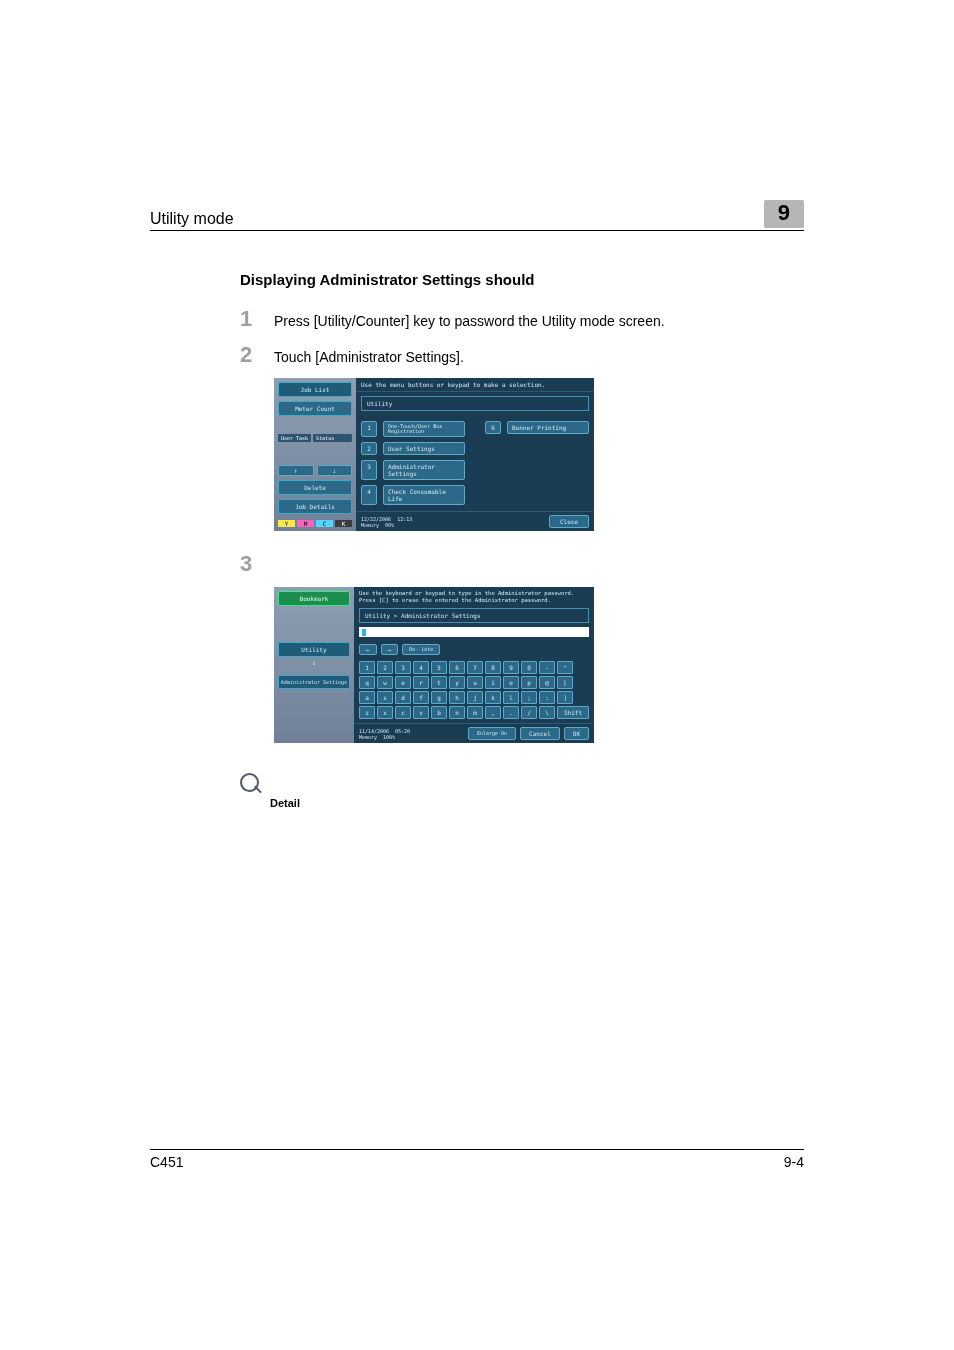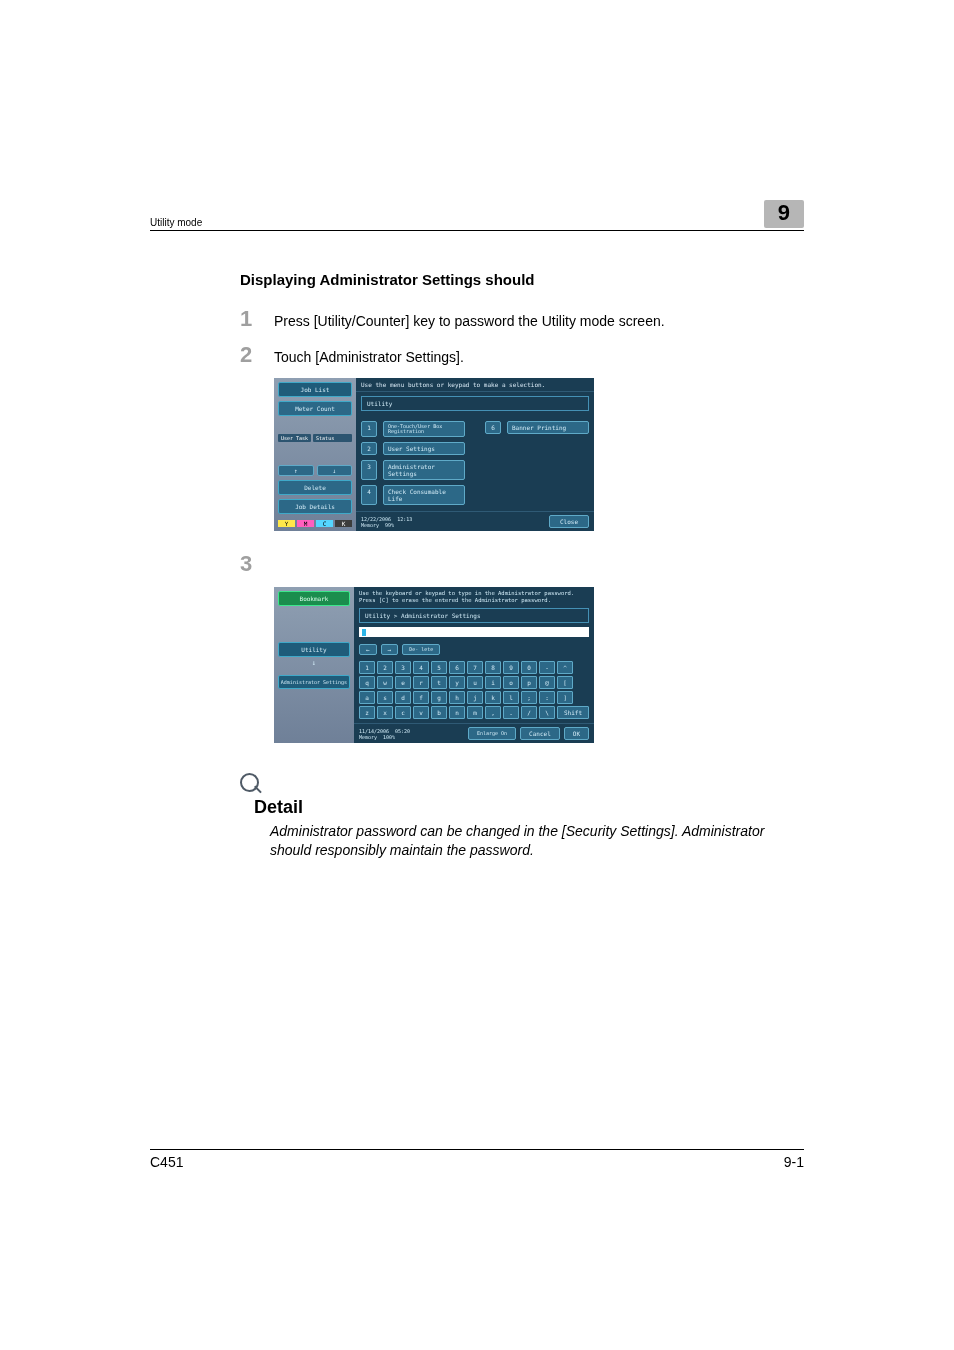--- a/index.html
+++ b/index.html
@@ -17,21 +17,21 @@
     padding: 200px 150px 0 150px;
   }
   .header-row {
     display: flex;
     justify-content: space-between;
     align-items: flex-end;
     border-bottom: 1px solid #000;
     padding-bottom: 2px;
   }
   .header-left {
-    font-size: 10px;
+    font-size: 16px;
   }
   .chapter-tab {
     background: #b6b6b6;
     color: #000;
     font-weight: bold;
     font-size: 22px;
     padding: 0 14px 2px 14px;
     border-radius: 2px;
   }
   .content {
@@ -208,21 +208,21 @@
   }
   .mag .ring {
     width:15px; height:15px; border:2px solid #4f5a66; border-radius:50%;
     position:absolute; left:0; top:0;
   }
   .mag .handle {
     width:2px; height:9px; background:#4f5a66;
     position:absolute; left:14px; top:14px; transform:rotate(-45deg);
     transform-origin: top left;
   }
-  .detail-title { font-weight:bold; font-size:18px; margin-left:14px;}
+  .detail-title { font-weight:bold; font-size:11px; margin-left:30px;}
   .detail-text {
     font-style: italic; font-size:14px; margin-left:30px; margin-top:4px;
     line-height:1.35;
   }
 
   .page-footer {
     position:absolute; bottom:180px; left:150px; right:150px;
     border-top:1px solid #000; padding-top:4px;
     display:flex; justify-content:space-between; font-size:14px;
   }
@@ -420,21 +420,20 @@
     </div>
 
   </div>
 
   <div class="detail-block">
     <div class="mag">
       <div class="ring"></div>
         <div class="handle"></div>
     </div>
     <div class="detail-title">Detail</div>
-    <div class="detail-text">Administrator password can be changed in the [Security Settings]. Administrator should responsibly maintain the password.</div>
   </div>
 
   <div class="page-footer">
     <div>C451</div>
-    <div>9-1</div>
+    <div>9-4</div>
   </div>
 
 </div>
 
 </body></html>

